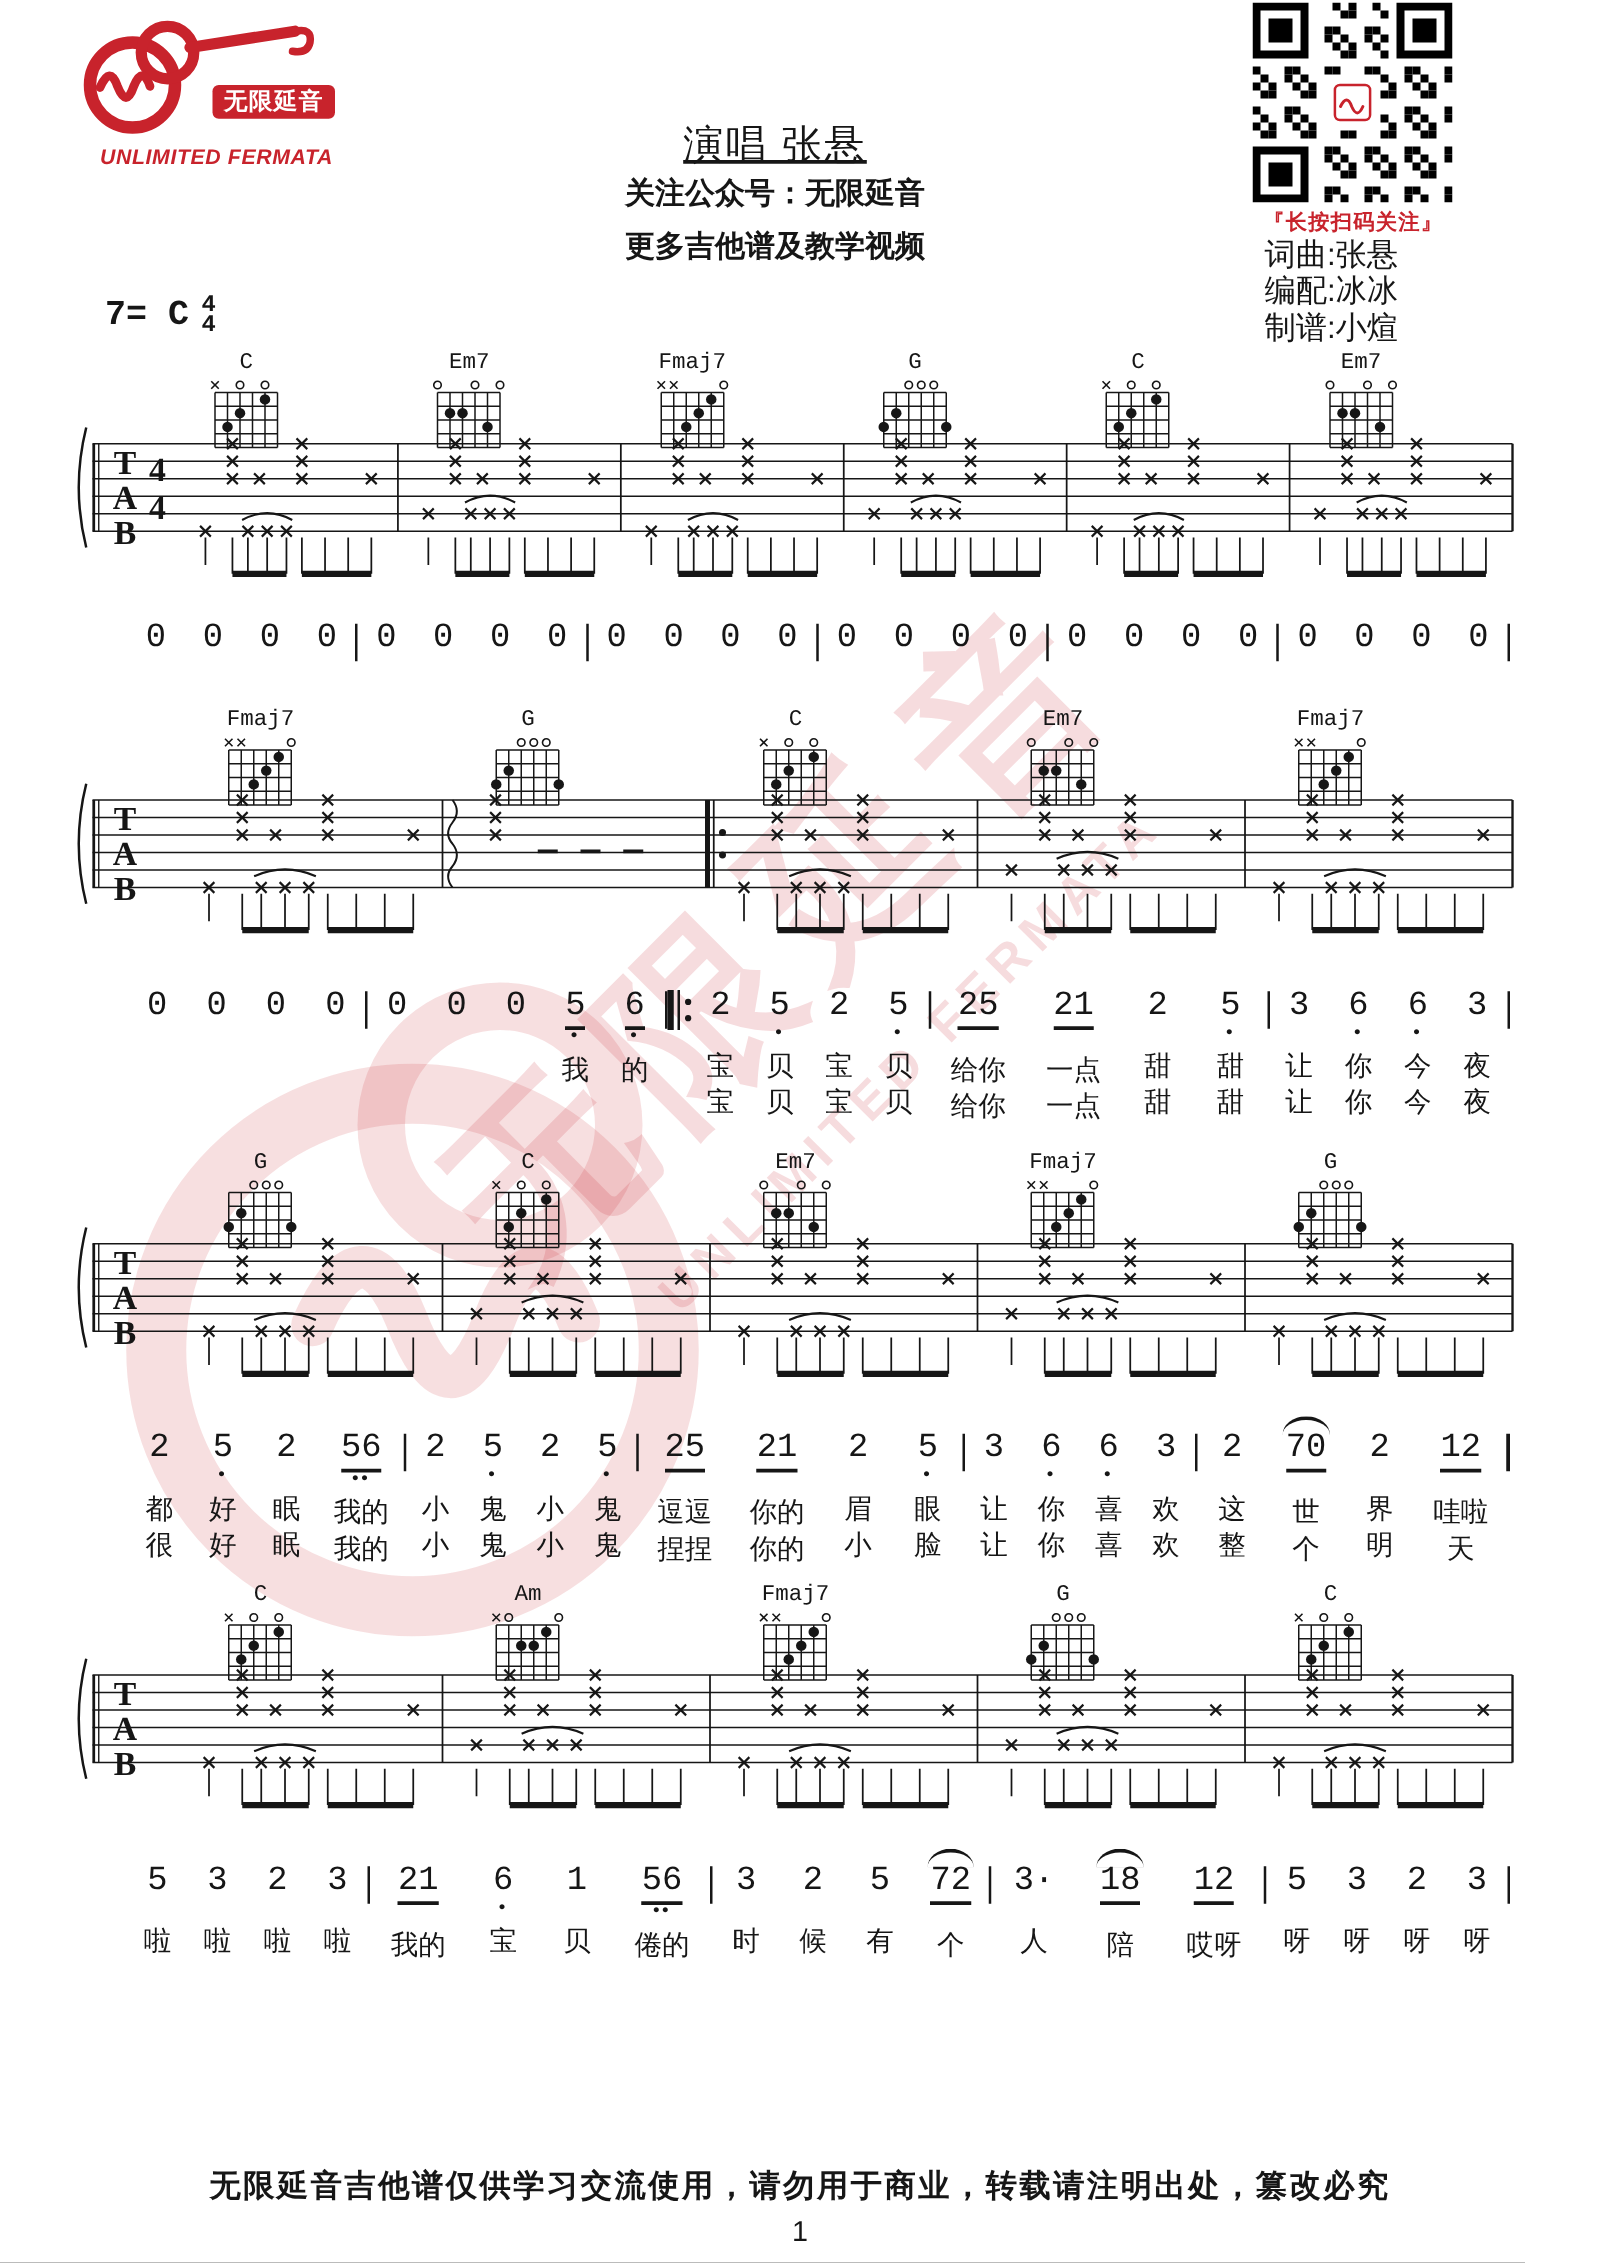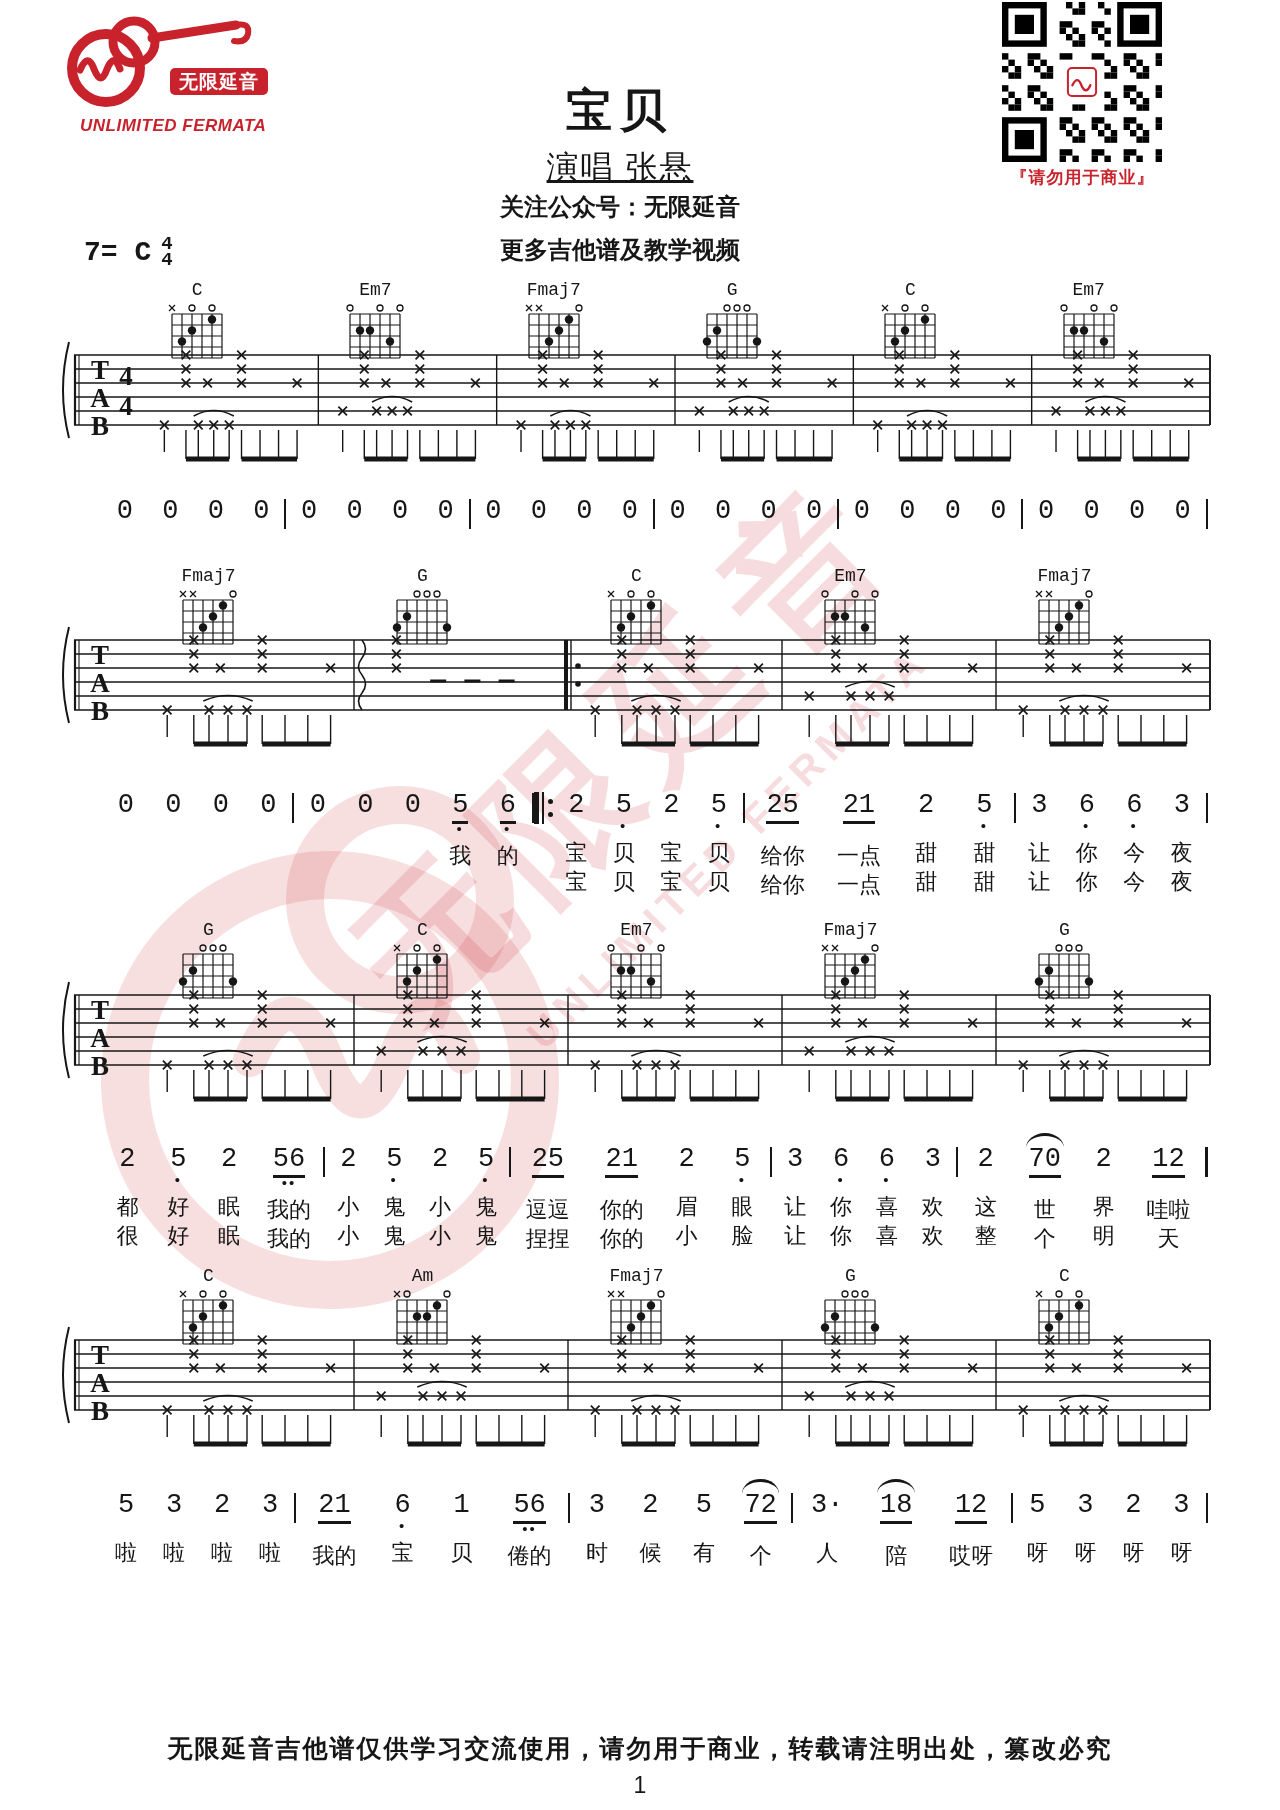--- a/index.html
+++ b/index.html
@@ -83,21 +83,20 @@
         <path d="M 124 34 L 208 21" stroke-width="9"></path>
         <path d="M 208 21 q 14 -3 12 9 q -2 9 -14 7" stroke-width="6"></path>
         <path d="M 52 66 q 8 -18 14 -1 q 7 18 13 0 q 7 -17 13 0" stroke-width="7"></path>
       </g>
     </svg>
     <div class="abs logo-label">无限延音</div>
     <div class="abs logo-en">UNLIMITED FERMATA</div>
   </div>
 
   <div class="abs title-block">
-    <div class="song-title">宝贝</div>
     <div class="artist">演唱 张悬</div>
     <div class="promo">关注公众号：无限延音</div>
     <div class="promo first">更多吉他谱及教学视频</div>
   </div>
 
   <div class="abs qr"><svg id="qr-svg" width="160" height="160">
         <rect x="64" y="0" width="6.4" height="6.4" fill="#000"></rect>
         <rect x="76.80000000000001" y="0" width="6.4" height="6.4" fill="#000"></rect>
         <rect x="96" y="0" width="6.4" height="6.4" fill="#000"></rect>
         <rect x="70.4" y="6.4" width="6.4" height="6.4" fill="#000"></rect>
@@ -225,21 +224,26 @@
         <rect x="115.2" y="0" width="44.800000000000004" height="44.800000000000004" fill="#000"></rect>
         <rect x="121.60000000000001" y="6.4" width="32" height="32" fill="#fff"></rect>
         <rect x="128" y="12.8" width="19.200000000000003" height="19.200000000000003" fill="#000"></rect>
         <rect x="0" y="115.2" width="44.800000000000004" height="44.800000000000004" fill="#000"></rect>
         <rect x="6.4" y="121.60000000000001" width="32" height="32" fill="#fff"></rect>
         <rect x="12.8" y="128" width="19.200000000000003" height="19.200000000000003" fill="#000"></rect>
         <rect x="58.879999999999995" y="58.879999999999995" width="42.24" height="42.24" fill="#fff"></rect>
         <rect x="65.92" y="65.92" width="28.160000000000004" height="28.160000000000004" rx="4" fill="#fff" stroke="#c8232c" stroke-width="2"></rect>
         <path d="M 70.4 83.2 q 5.120000000000001 -10.240000000000002 8.959999999999999 0 q 4.4799999999999995 10.240000000000002 8.959999999999999 0" fill="none" stroke="#c8232c" stroke-width="2.4" stroke-linecap="round"></path>
       </svg></div>
-  <div class="abs qr-caption">『请勿用于商业』</div>
+  <div class="abs qr-caption">『长按扫码关注』</div>
+  <div class="abs credits">
+    <div>词曲:张悬</div>
+    <div>编配:冰冰</div>
+    <div>制谱:小煊</div>
+  </div>
 
   <div class="abs keysig">
     <span>7= C</span>
     <span class="frac">
       <i style="font-style:normal">4</i>
       <i style="font-style:normal">4</i>
     </span>
   </div>
 
   <div id="systems">

